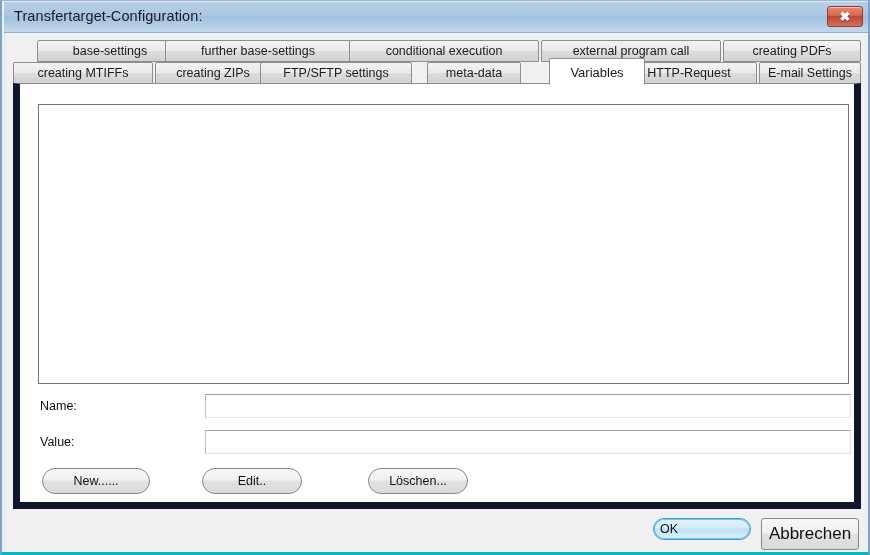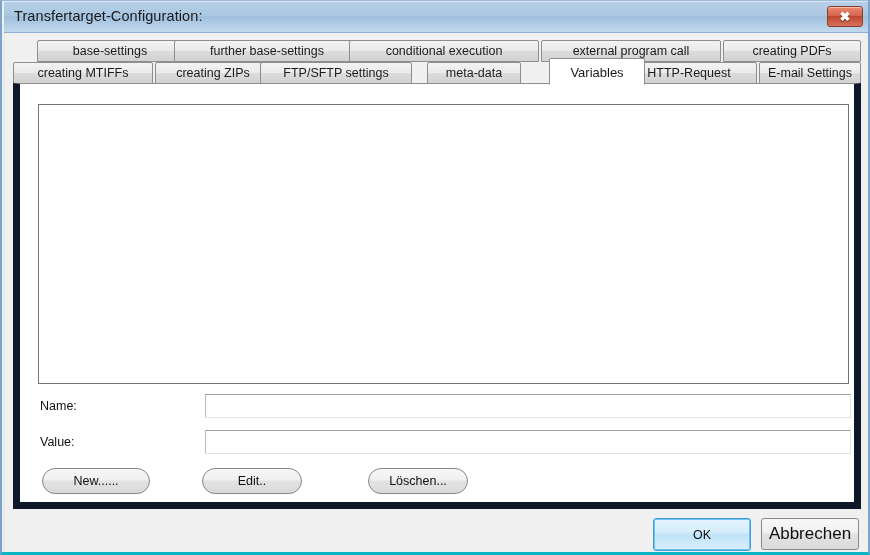--- a/index.html
+++ b/index.html
@@ -202,30 +202,30 @@
   #btn-new     { left: 22px;  top: 384px; width: 108px; height: 26px; }
   #btn-edit    { left: 182px; top: 384px; width: 100px; height: 26px; }
   #btn-delete  { left: 348px; top: 384px; width: 100px; height: 26px; }
 
   
   #btn-ok {
     position: absolute;
     left: 651px;
     top: 517px;
     width: 98px;
-    height: 33px;
+    height: 22px;
     box-sizing: border-box;
     border: 1px solid #3c9fd4;
-    border-radius: 3px;
+    border-radius: 11px;
     background: linear-gradient(to bottom, #e6f4fd 0%, #d3ecfb 45%, #bfe2f8 50%, #d9effc 100%);
     box-shadow: 0 0 0 1px #6fc4ef inset;
     color: #101010;
     font-family: "Liberation Sans", sans-serif;
     font-size: 12.5px;
-    text-align: center;
+    text-align: left;
     cursor: pointer;
   }
   #btn-cancel {
     position: absolute;
     left: 759px;
     top: 517px;
     width: 98px;
     height: 32px;
     box-sizing: border-box;
     border: 1px solid #878787;
@@ -248,21 +248,21 @@
   <div id="titlebar">
     <div id="title-text">Transfertarget-Configuration:</div>
     <div id="close-button">
       <div id="close-glyph">✖</div>
     </div>
   </div>
 
   <div id="tabstrip">
     <div class="tabrow row1" id="tabrow1">
         <div class="tab" style="left: 0px; width: 146px; margin-left: 24px;"><span>base-settings</span></div>
-        <div class="tab" style="left: 161px; width: 186px;"><span>further base-settings</span></div>
+        <div class="tab" style="left: 152px; width: 186px;"><span>further base-settings</span></div>
         <div class="tab" style="left: 336px; width: 190px;"><span>conditional execution</span></div>
         <div class="tab" style="left: 528px; width: 180px;"><span>external program call</span></div>
         <div class="tab" style="left: 710px; width: 138px;"><span>creating PDFs</span></div>
       </div>
     <div class="tabrow row2" id="tabrow2">
         <div class="tab" style="left: 0px; width: 140px;"><span>creating MTIFFs</span></div>
         <div class="tab" style="left: 142px; width: 116px;"><span>creating ZIPs</span></div>
         <div class="tab" style="left: 247px; width: 152px;"><span>FTP/SFTP settings</span></div>
         <div class="tab" style="left: 414px; width: 94px;"><span>meta-data</span></div>
         <div class="tab selected" style="left: 510px; width: 96px; margin-left: 26px;"><span>Variables</span></div>

